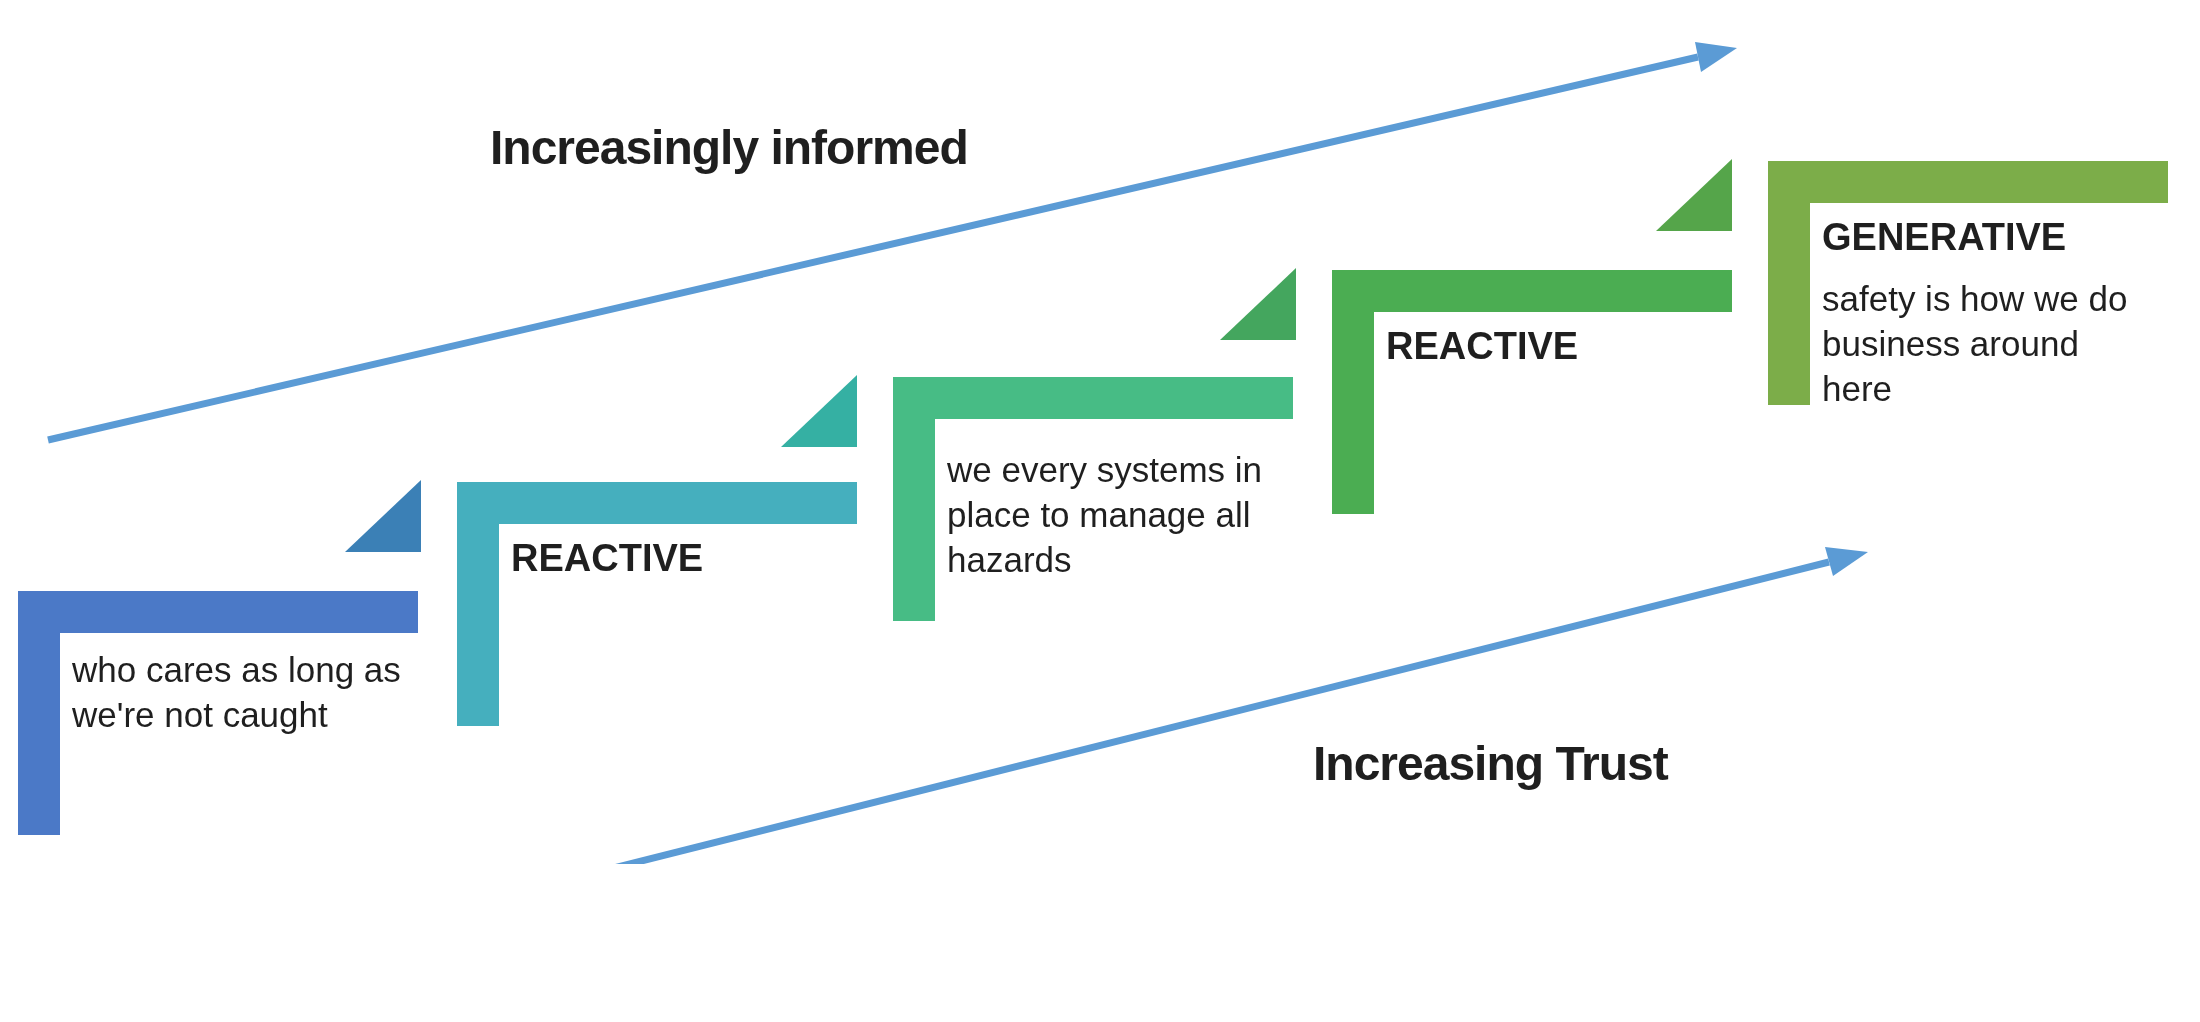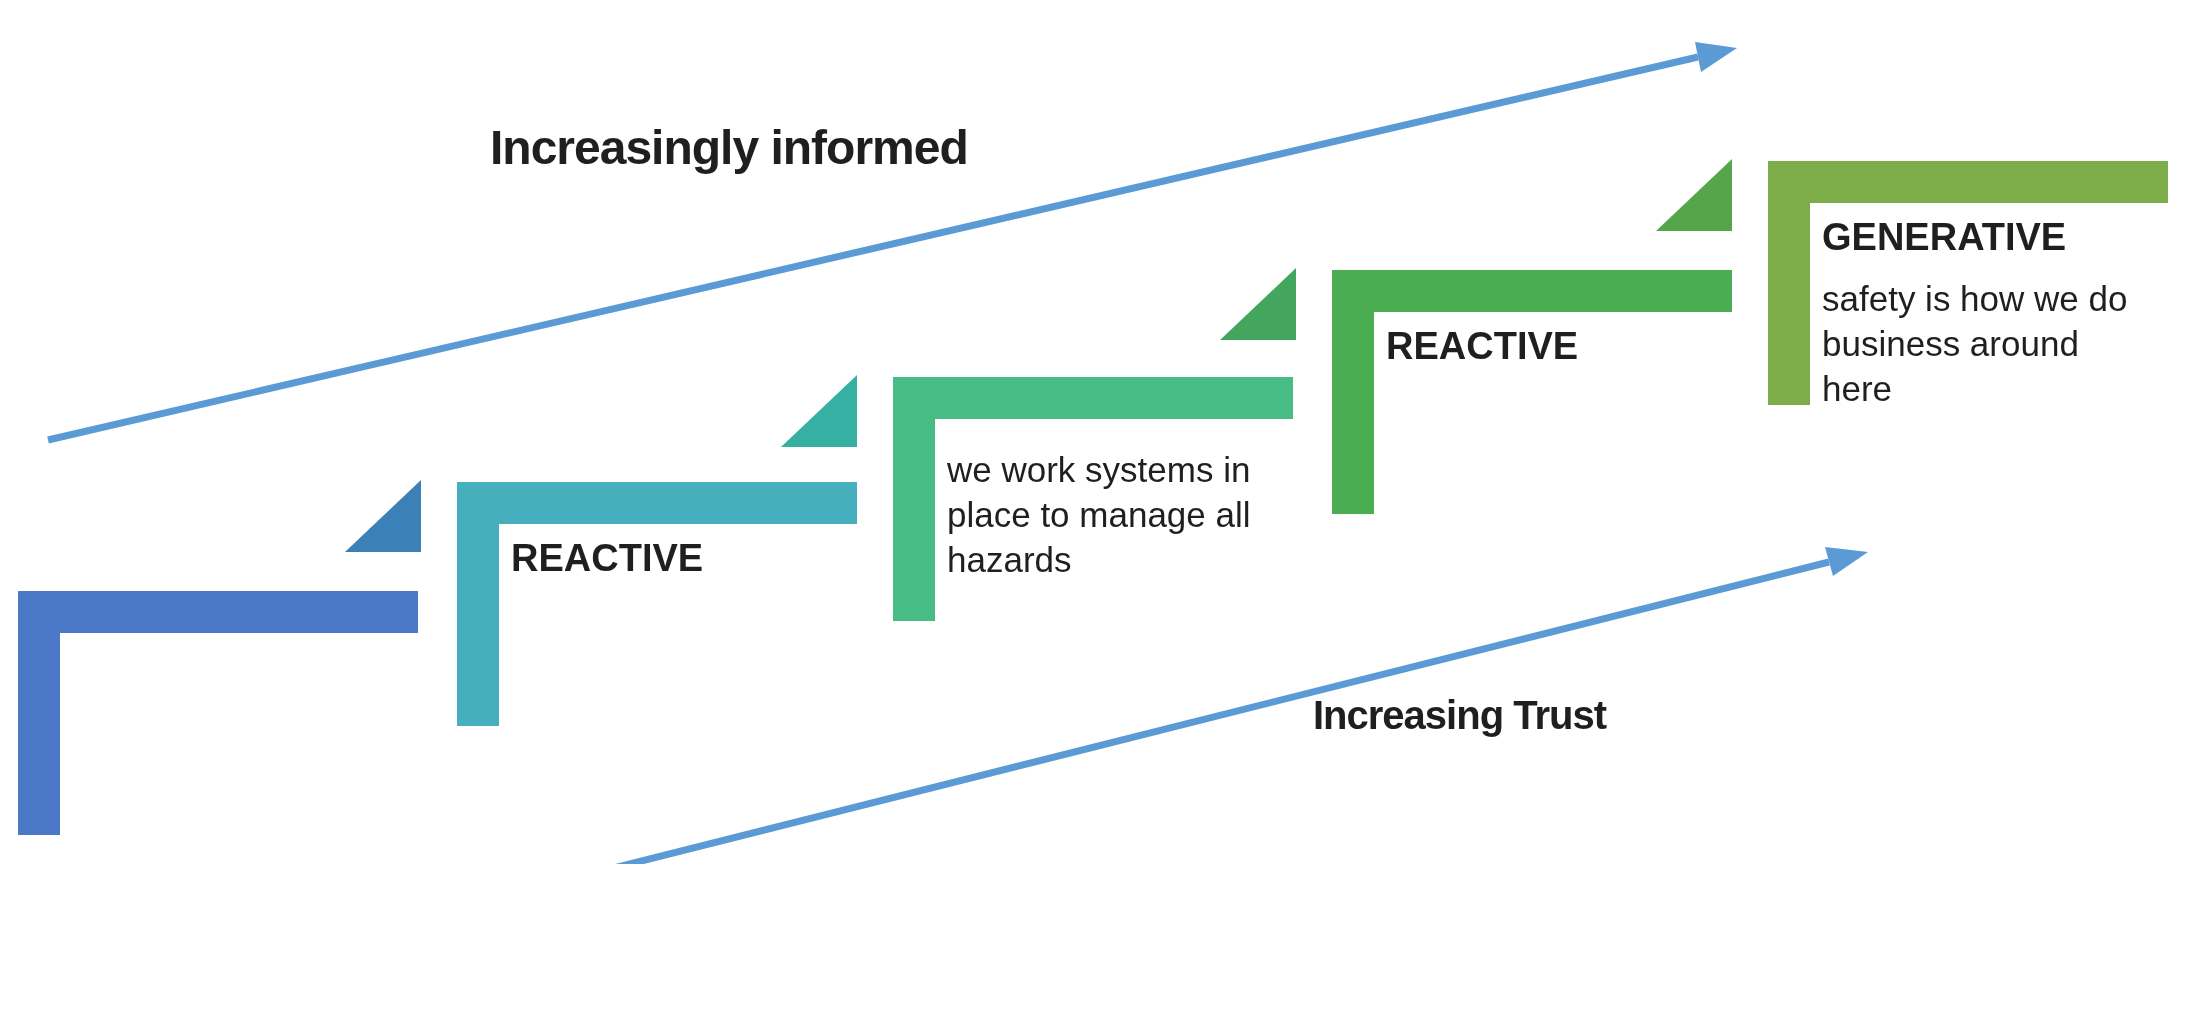--- a/index.html
+++ b/index.html
@@ -27,22 +27,22 @@
     white-space: nowrap;
     letter-spacing: -1px;
   }
   #label-top {
     left: 490px;
     top: 120px;
     font-size: 48px;
   }
   #label-bottom {
     left: 1313px;
-    top: 693px;
-    font-size: 40px;
+    top: 736px;
+    font-size: 48px;
   }
   .step {
     position: absolute;
     width: 400px;
   }
   .bar-h {
     position: absolute;
     left: 0;
     top: 0;
     width: 400px;
@@ -101,38 +101,40 @@
   </svg>
 
   <div class="label" id="label-top">Increasingly informed</div>
 
   <div class="label" id="label-bottom">Increasing Trust</div>
 
   <div class="step step-1" style="left:18px; top:591px;">
     <div class="bar-h" style="background-color: rgb(75, 121, 199);"></div>
     <div class="bar-v" style="background-color: rgb(75, 121, 199);"></div>
     <div class="step-text">
+      <div class="step-desc">who cares as long as
+we're not caught</div>
     </div>
   </div>
 
   <div class="step step-2" style="left:457px; top:482px;">
     <div class="tri" style="background-color: rgb(59, 128, 182);"></div>
     <div class="bar-h" style="background-color: rgb(69, 175, 190);"></div>
     <div class="bar-v" style="background-color: rgb(69, 175, 190);"></div>
     <div class="step-text">
       <div class="step-title">REACTIVE</div>
     </div>
   </div>
 
   <div class="step step-3" style="left:893px; top:377px;">
     <div class="tri" style="background-color: rgb(53, 176, 163);"></div>
     <div class="bar-h" style="background-color: rgb(71, 188, 133);"></div>
     <div class="bar-v" style="background-color: rgb(71, 188, 133);"></div>
     <div class="step-text">
-      <div class="step-desc">we work systems in
+      <div class="step-desc">we every systems in
 place to manage all
 hazards</div>
     </div>
   </div>
 
   <div class="step step-4" style="left:1332px; top:270px;">
     <div class="tri" style="background-color: rgb(68, 166, 94);"></div>
     <div class="bar-h" style="background-color: rgb(75, 173, 82);"></div>
     <div class="bar-v" style="background-color: rgb(75, 173, 82);"></div>
     <div class="step-text">

